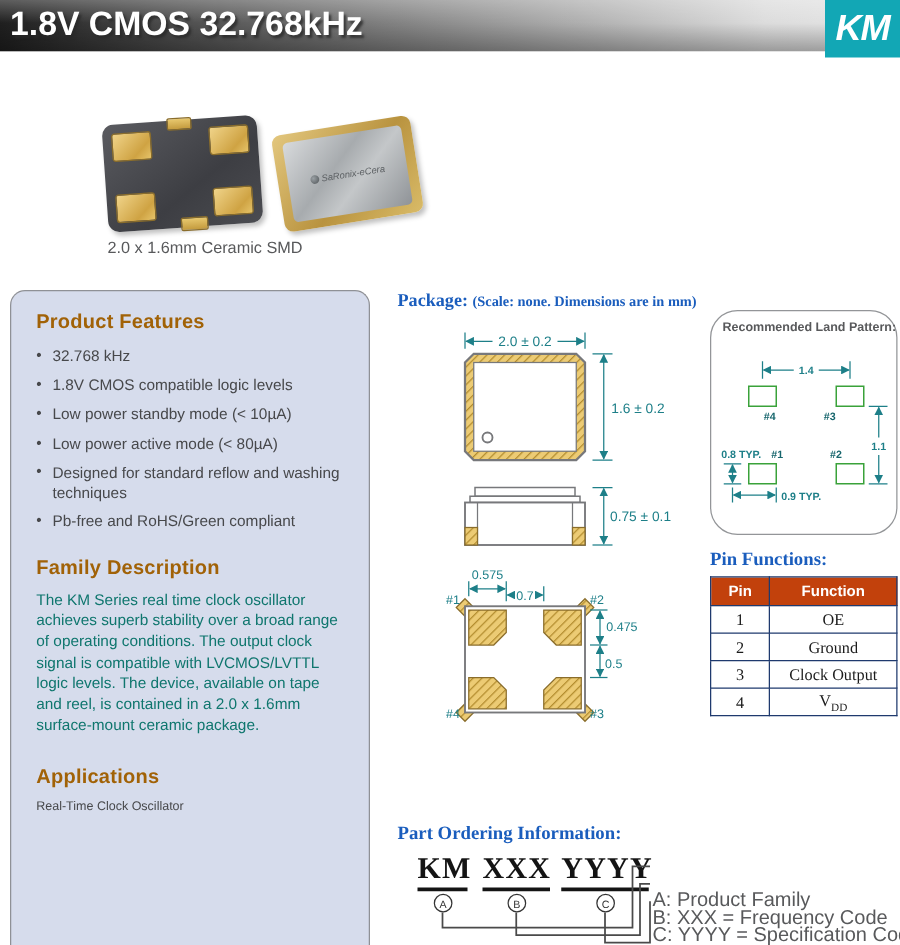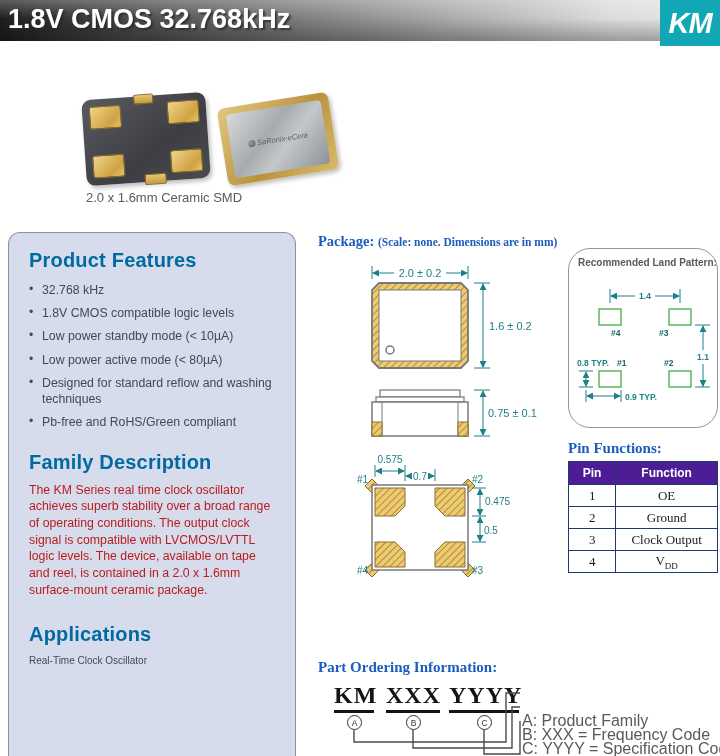--- a/index.html
+++ b/index.html
@@ -32,43 +32,43 @@
         background:linear-gradient(135deg,#d8dadc 0%,#a7abae 40%,#c4c7c9 60%,#8f9397 100%);
         display:flex;align-items:center;justify-content:center;}
   .chip2 .brand{font-size:7.5px;font-style:italic;color:#5d6164;white-space:nowrap;display:flex;align-items:center;gap:2px;}
   .chip2 .brand .dot{width:7px;height:7px;border-radius:50%;background:radial-gradient(circle at 35% 35%,#9aa0a4,#4e5356);display:inline-block;}
   .photo-caption{position:absolute;left:86px;top:190px;font-size:13px;color:#58595b;}
 
   
   .panel{position:absolute;left:8px;top:232px;width:288px;height:524px;background:#d6dcec;
         border:1px solid #8f9196;border-bottom:none;border-radius:12px 12px 0 0;box-sizing:border-box;
         padding:16px 18px 0 20px;}
-  .panel h2{margin:0;font-size:20px;font-weight:bold;color:#0369a1;letter-spacing:.2px;}
+  .panel h2{margin:0;font-size:16px;font-weight:bold;color:#a16207;letter-spacing:.2px;}
   .feat-list{margin:10px 0 0 0;padding:0;list-style:none;}
   .feat-list li{position:relative;padding-left:13px;margin-bottom:7px;font-size:12.3px;line-height:1.32;color:#47484b;}
   .feat-list li::before{content:"\2022";position:absolute;left:0;top:-1px;color:#47484b;}
   .desc-h{margin-top:20px !important;}
-  .desc-p{margin:8px 0 0 0;font-size:12.3px;line-height:1.36;color:#b91c1c;}
+  .desc-p{margin:8px 0 0 0;font-size:12.3px;line-height:1.36;color:#0f766e;}
   .apps-h{margin-top:24px !important;}
   .app-line{margin-top:7px;font-size:10px;color:#47484b;}
   .app-line:first-of-type{margin-top:9px;}
 
   
   .bluehead{position:absolute;font-family:"Liberation Serif",serif;font-weight:bold;color:#1a5dbd;white-space:nowrap;}
   .bluehead .note{font-size:11.5px;}
 
   
   .land-box{position:absolute;left:568px;top:248px;width:150px;height:180px;border:1px solid #939598;
         border-radius:22px;box-sizing:border-box;background:#ffffff;font-weight:bold;}
   .land-title{position:absolute;left:9px;top:8px;font-size:10px;color:#58595b;white-space:nowrap;}
   .land-svg{position:absolute;left:0;top:0;}
 
   
   .pin-table{position:absolute;left:568px;top:461px;border-collapse:collapse;width:150px;}
-  .pin-table th{background:#4c1d95;color:#ffffff;font-size:12px;font-weight:bold;height:20px;
+  .pin-table th{background:#c2410c;color:#ffffff;font-size:12px;font-weight:bold;height:20px;
         border:1px solid #1f3a6e;font-family:"Liberation Sans",sans-serif;}
   .pin-table td{border:1px solid #1f3a6e;text-align:center;height:19px;font-family:"Liberation Serif",serif;
         font-size:13px;color:#1b1b1b;background:#ffffff;}
   .pin-table .c1{width:46px;} .pin-table .c2{width:102px;}
   .pin-table sub{font-size:9px;}
 
   
   .ord-group{position:absolute;top:682px;font-family:"Liberation Serif",serif;font-weight:bold;font-size:24px;
         color:#141414;text-align:center;border-bottom:3px solid #141414;padding-bottom:1px;letter-spacing:1px;}
   .ord-circle{position:absolute;top:715px;width:13px;height:13px;border:1.2px solid #333;border-radius:50%;

